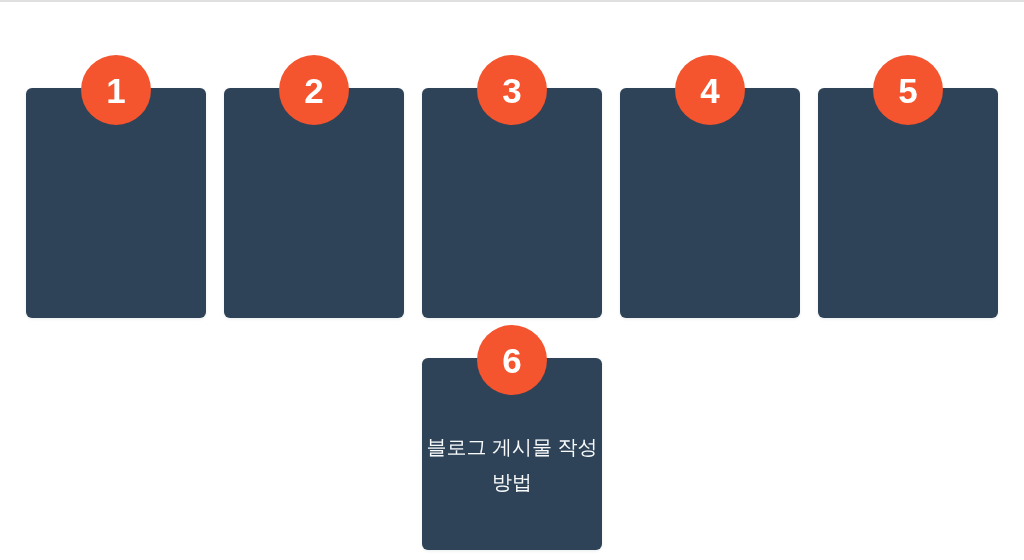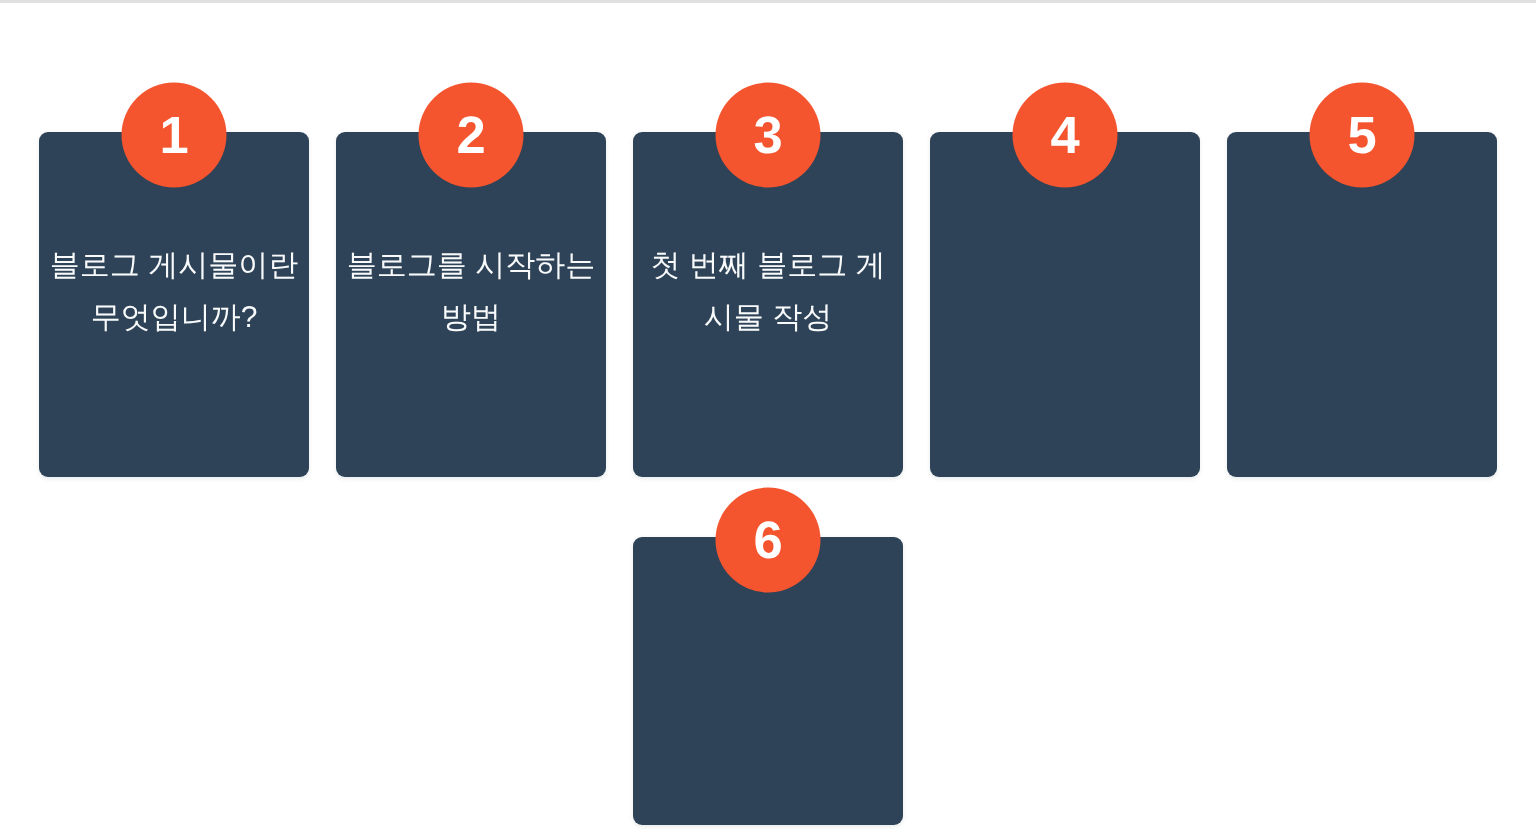--- a/index.html
+++ b/index.html
@@ -67,35 +67,32 @@
 <body>
 
 <div class="canvas">
 
   <div class="row row-top">
 
     <div class="card tall">
       <div class="badge">
         <span>1</span>
       </div>
-      <div class="card-title">블로그 게시물이란 무엇입니까?</div>
     </div>
 
     <div class="card tall">
       <div class="badge">
         <span>2</span>
       </div>
-      <div class="card-title">블로그를 시작하는 방법</div>
     </div>
 
     <div class="card tall">
       <div class="badge">
         <span>3</span>
       </div>
-      <div class="card-title">첫 번째 블로그 게시물 작성</div>
     </div>
 
     <div class="card tall">
       <div class="badge">
         <span>4</span>
       </div>
     </div>
 
     <div class="card tall">
       <div class="badge">
@@ -104,17 +101,18 @@
     </div>
 
   </div>
 
   <div class="row row-bottom">
 
     <div class="card short">
       <div class="badge">
         <span>6</span>
       </div>
+      <div class="card-title">블로그 게시물 작성 방법</div>
     </div>
 
   </div>
 
 </div>
 
 </body></html>

